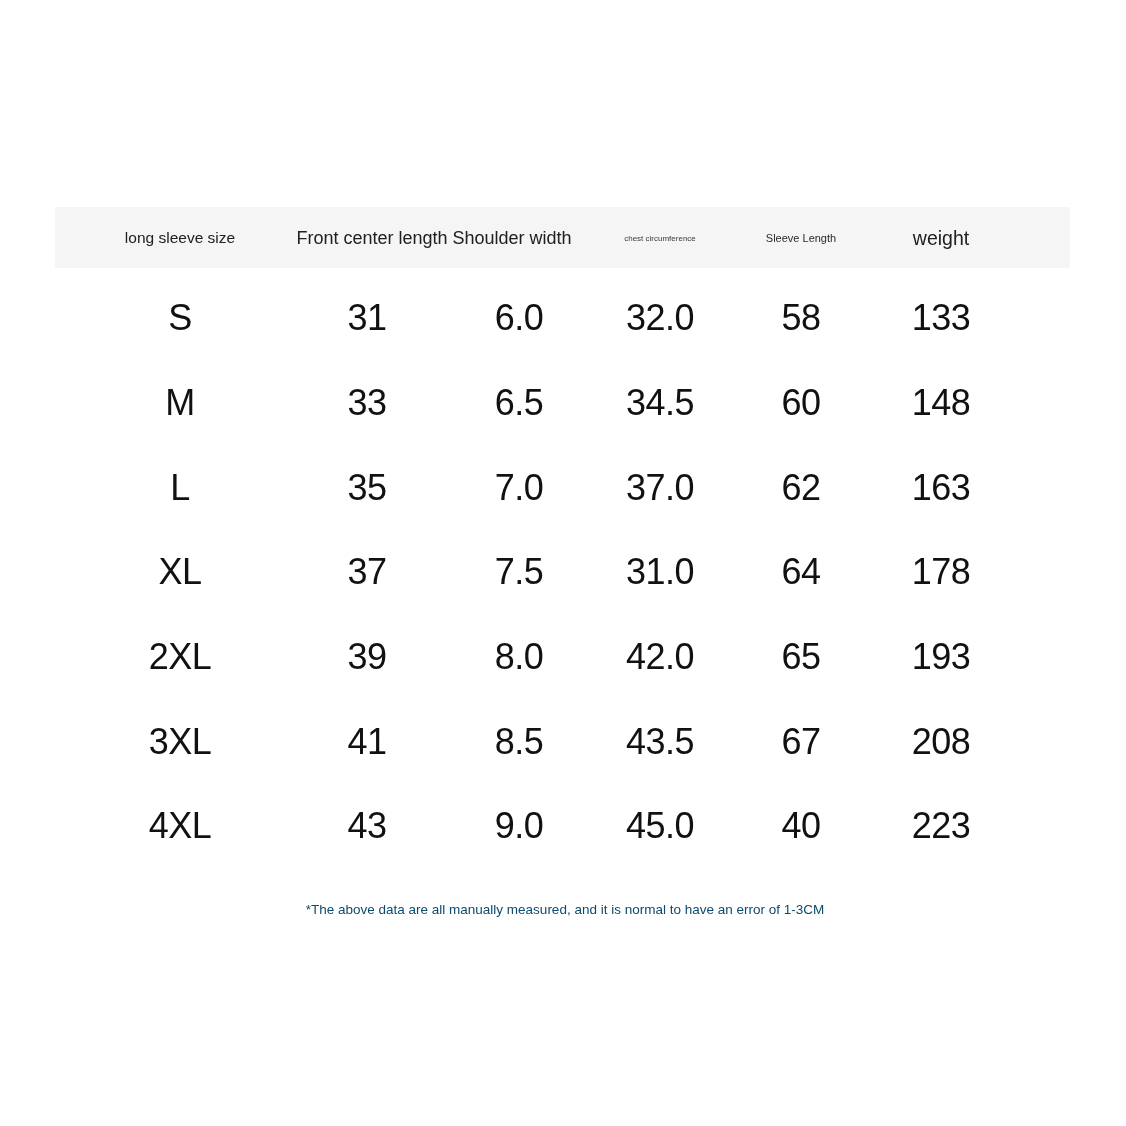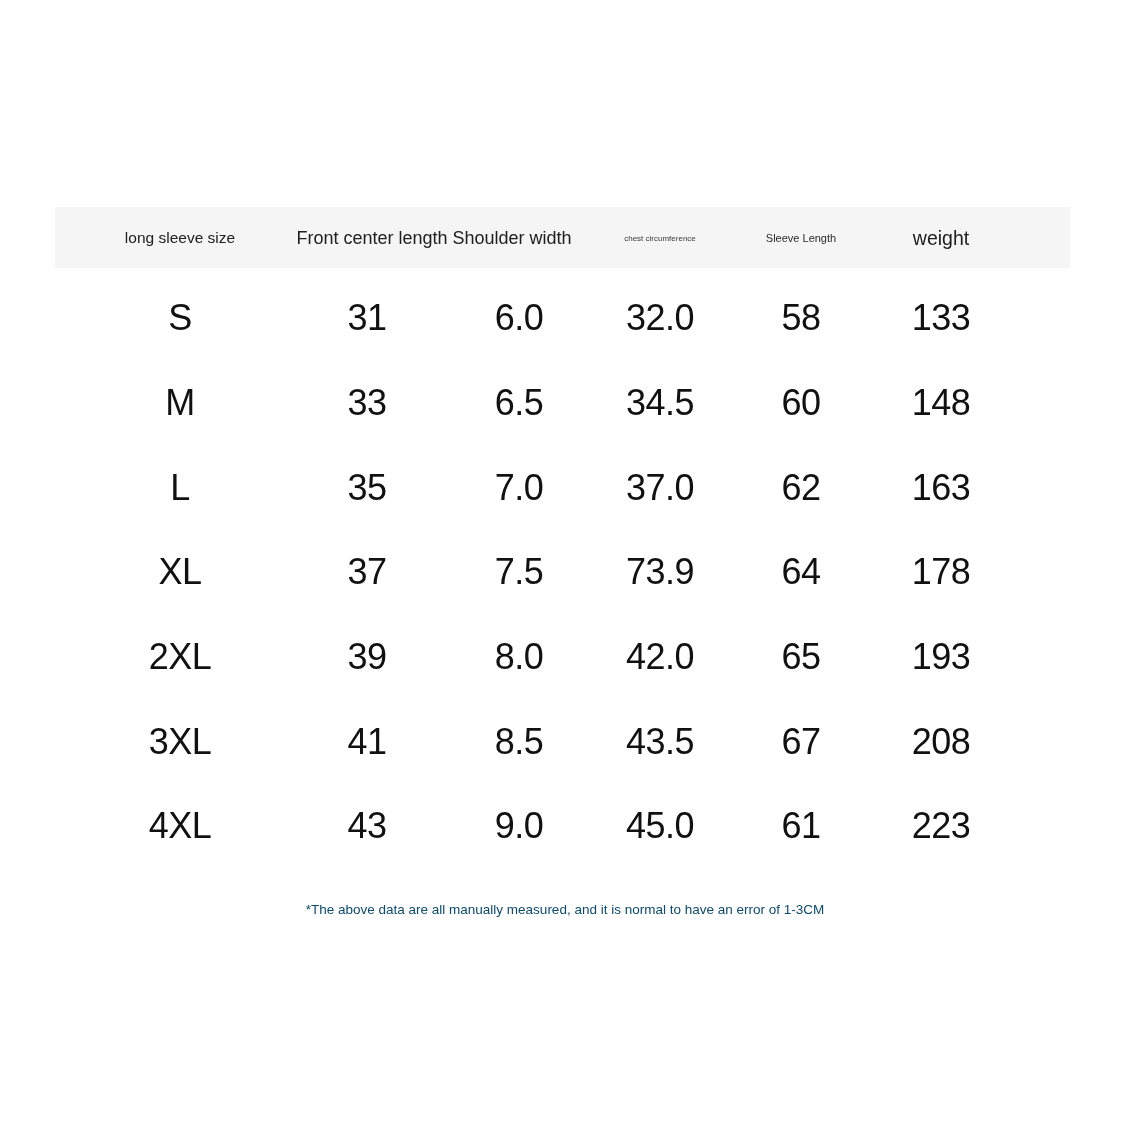--- a/index.html
+++ b/index.html
@@ -96,21 +96,21 @@
         <span class="cell c-front">35</span>
         <span class="cell c-shoulder">7.0</span>
         <span class="cell c-chest">37.0</span>
         <span class="cell c-sleeve">62</span>
         <span class="cell c-weight">163</span>
       </div>
       <div class="row">
         <span class="cell c-size">XL</span>
         <span class="cell c-front">37</span>
         <span class="cell c-shoulder">7.5</span>
-        <span class="cell c-chest">73.9</span>
+        <span class="cell c-chest">31.0</span>
         <span class="cell c-sleeve">64</span>
         <span class="cell c-weight">178</span>
       </div>
       <div class="row">
         <span class="cell c-size">2XL</span>
         <span class="cell c-front">39</span>
         <span class="cell c-shoulder">8.0</span>
         <span class="cell c-chest">42.0</span>
         <span class="cell c-sleeve">65</span>
         <span class="cell c-weight">193</span>
@@ -121,20 +121,20 @@
         <span class="cell c-shoulder">8.5</span>
         <span class="cell c-chest">43.5</span>
         <span class="cell c-sleeve">67</span>
         <span class="cell c-weight">208</span>
       </div>
       <div class="row">
         <span class="cell c-size">4XL</span>
         <span class="cell c-front">43</span>
         <span class="cell c-shoulder">9.0</span>
         <span class="cell c-chest">45.0</span>
-        <span class="cell c-sleeve">61</span>
+        <span class="cell c-sleeve">40</span>
         <span class="cell c-weight">223</span>
       </div>
     </div>
 
   <div class="footnote">*The above data are all manually measured, and it is normal to have an error of 1-3CM</div>
 
 </div>
 
 </body></html>

